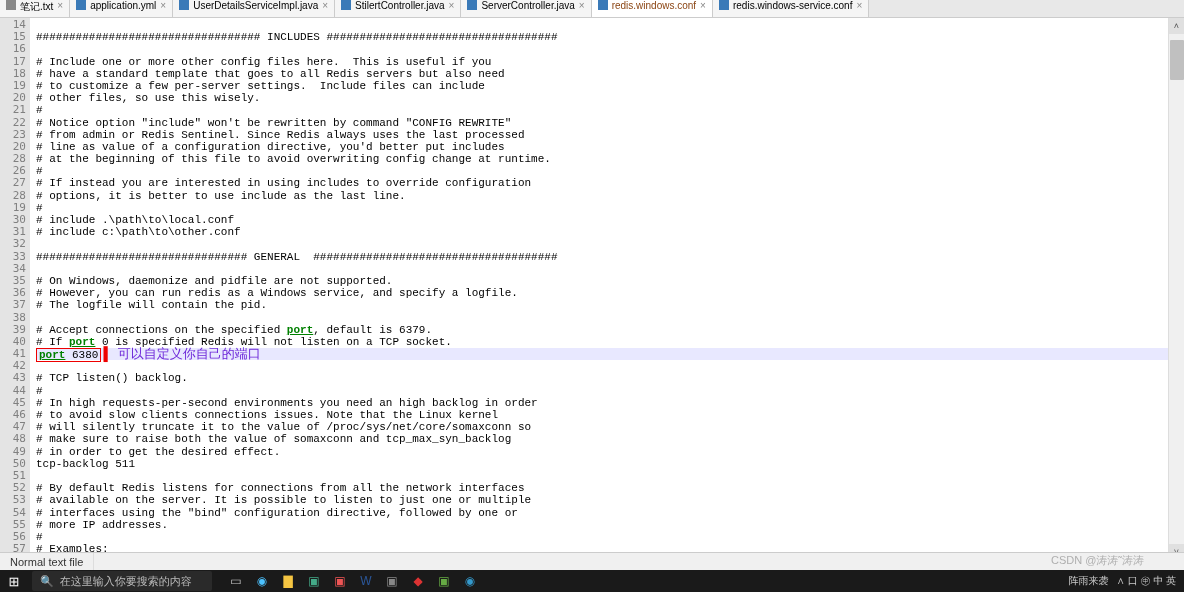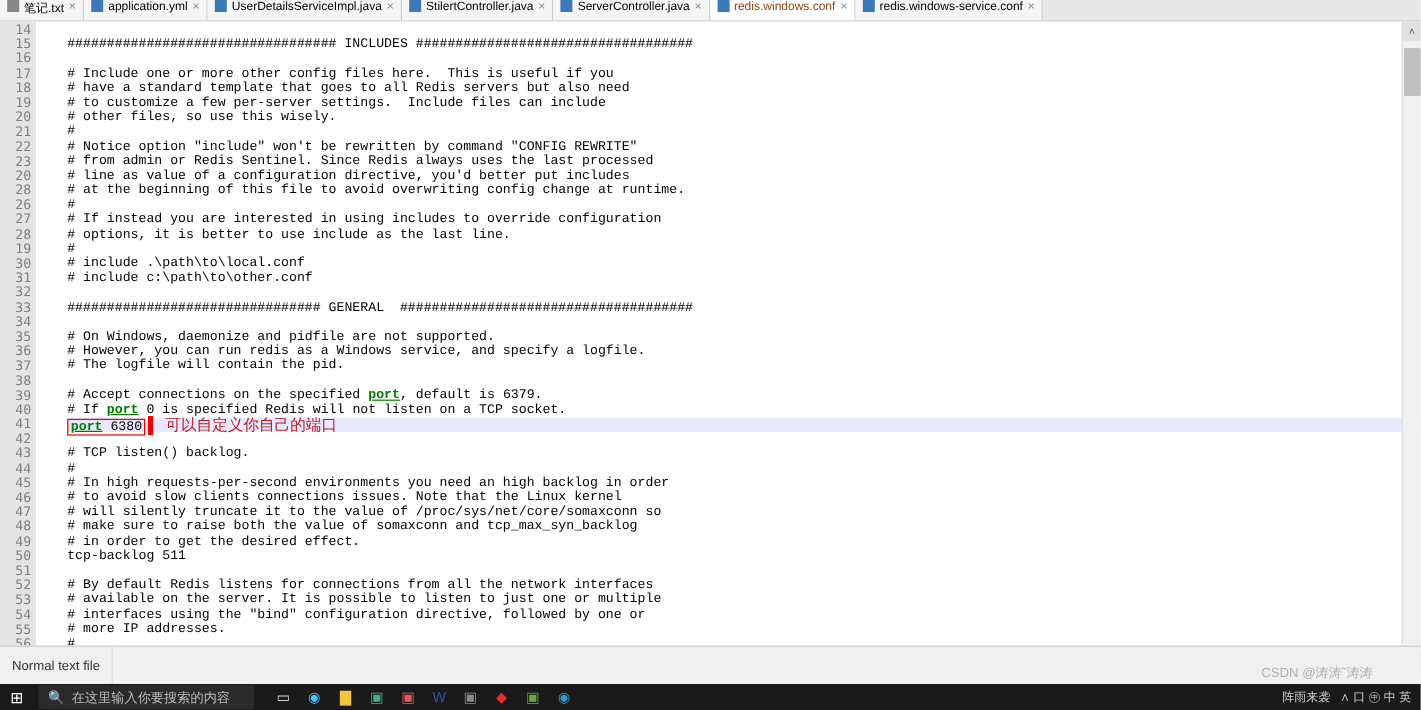--- a/index.html
+++ b/index.html
@@ -3,34 +3,34 @@
 <meta charset="utf-8">
 <style>
 * { margin:0; padding:0; box-sizing:border-box; }
 body { font-family:"Segoe UI",Tahoma,sans-serif; font-size:11px; background:#f0f0f0; width:1184px; height:592px; overflow:hidden; position:relative; }
 .tabs { display:flex; height:18px; background:#e8e8e8; border-bottom:1px solid #ccc; overflow:hidden; }
 .tab { display:flex; padding:0 6px; font-size:10px; border-right:1px solid #ccc; background:#f5f5f5; white-space:nowrap; cursor:pointer; }
 .tab.active { background:#fff; font-weight:normal; color:#8b4513; }
 .tab .ticon { width:10px; height:10px; background:#3a7ab8; margin-right:4px; display:inline-block; }
 .tab.txt .ticon { background:#888; }
 .tab .x { margin-left:4px; color:#888; }
-.editor-area { position:relative; height:542px; background:#fff; display:flex;gap:20px; }
+.editor-area { position:relative; height:542px; background:#fff; display:flex; }
 .gutter { width:30px; background:#e4e4e4; color:#808080; font-family:Consolas,monospace; font-size:11px; text-align:right; padding-right:4px; line-height:12.2px; padding-top:1px; }
 .code { flex:1; font-family:Consolas,"Courier New",monospace; font-size:11px; line-height:12.2px; padding-top:1px; padding-left:6px; white-space:pre; color:#000; overflow:hidden; position:relative; }
 .cl { height:12.2px; }
 .current-line { background:#e8e8ff; width:100%; display:block; }
 .hl-port { color:#008000; font-weight:bold; text-decoration:underline; }
 .redbox { border:1px solid #e00; padding:0 2px; }
-.red-anno { color:#b91c1c; font-size:13px; font-family:"Microsoft YaHei",sans-serif; display:inline-block; margin-left:6px; }
+.red-anno { color:#6d28d9; font-size:13px; font-family:"Microsoft YaHei",sans-serif; display:inline-block; margin-left:6px; }
 .red-arrow { color:#e00; font-size:14px; display:inline-block; margin-left:2px; }
 .vscroll { position:absolute; right:0; top:18px; width:16px; height:542px; background:#f0f0f0; border-left:1px solid #ddd; }
 .vscroll .up,.vscroll .down { height:16px; background:#e0e0e0; text-align:center; font-size:9px; line-height:16px; color:#555; cursor:pointer; }
 .vscroll .down { position:absolute; bottom:0; width:100%; }
 .vscroll .thumb { position:absolute; top:22px; width:14px; left:1px; height:40px; background:#c0c0c0; border-radius:1px; cursor:pointer; }
-.status { position:absolute; bottom:22px; left:0; right:0; height:32px; background:#f0f0f0; border-top:1px solid #ccc; display:flex; align-items:center; font-size:11px; color:#333; }
+.status { position:absolute; bottom:22px; left:0; right:0; height:18px; background:#f0f0f0; border-top:1px solid #ccc; display:flex; align-items:center; font-size:11px; color:#333; }
 .status .seg { padding:0 10px; border-right:1px solid #ddd; height:100%; display:flex; align-items:center; }
 .status .right { margin-left:auto; display:flex; }
 .taskbar { position:absolute; bottom:0; left:0; right:0; height:22px; background:#1a1a1a; display:flex; align-items:center; color:#ddd; font-size:11px; overflow:hidden; }
 .taskbar .win { width:28px; height:22px; display:flex; align-items:center; justify-content:center; color:#fff; font-size:13px; }
 .taskbar .search { display:flex; align-items:center; background:#2a2a2a; height:20px; padding:0 8px; border-radius:2px; margin-left:4px; width:180px; }
 .taskbar .search-icon { color:#bbb; margin-right:6px; font-size:11px; }
 .taskbar .search-text { color:#bbb; font-size:11px; }
 .taskbar .apps { display:flex; margin-left:12px; gap:2px; }
 .taskbar .app-ico { width:24px; height:20px; display:flex; align-items:center; justify-content:center; font-size:12px; cursor:pointer; }
 .taskbar .tray { margin-left:auto; display:flex; align-items:center; gap:8px; padding-right:8px; font-size:10px; color:#ccc; }

